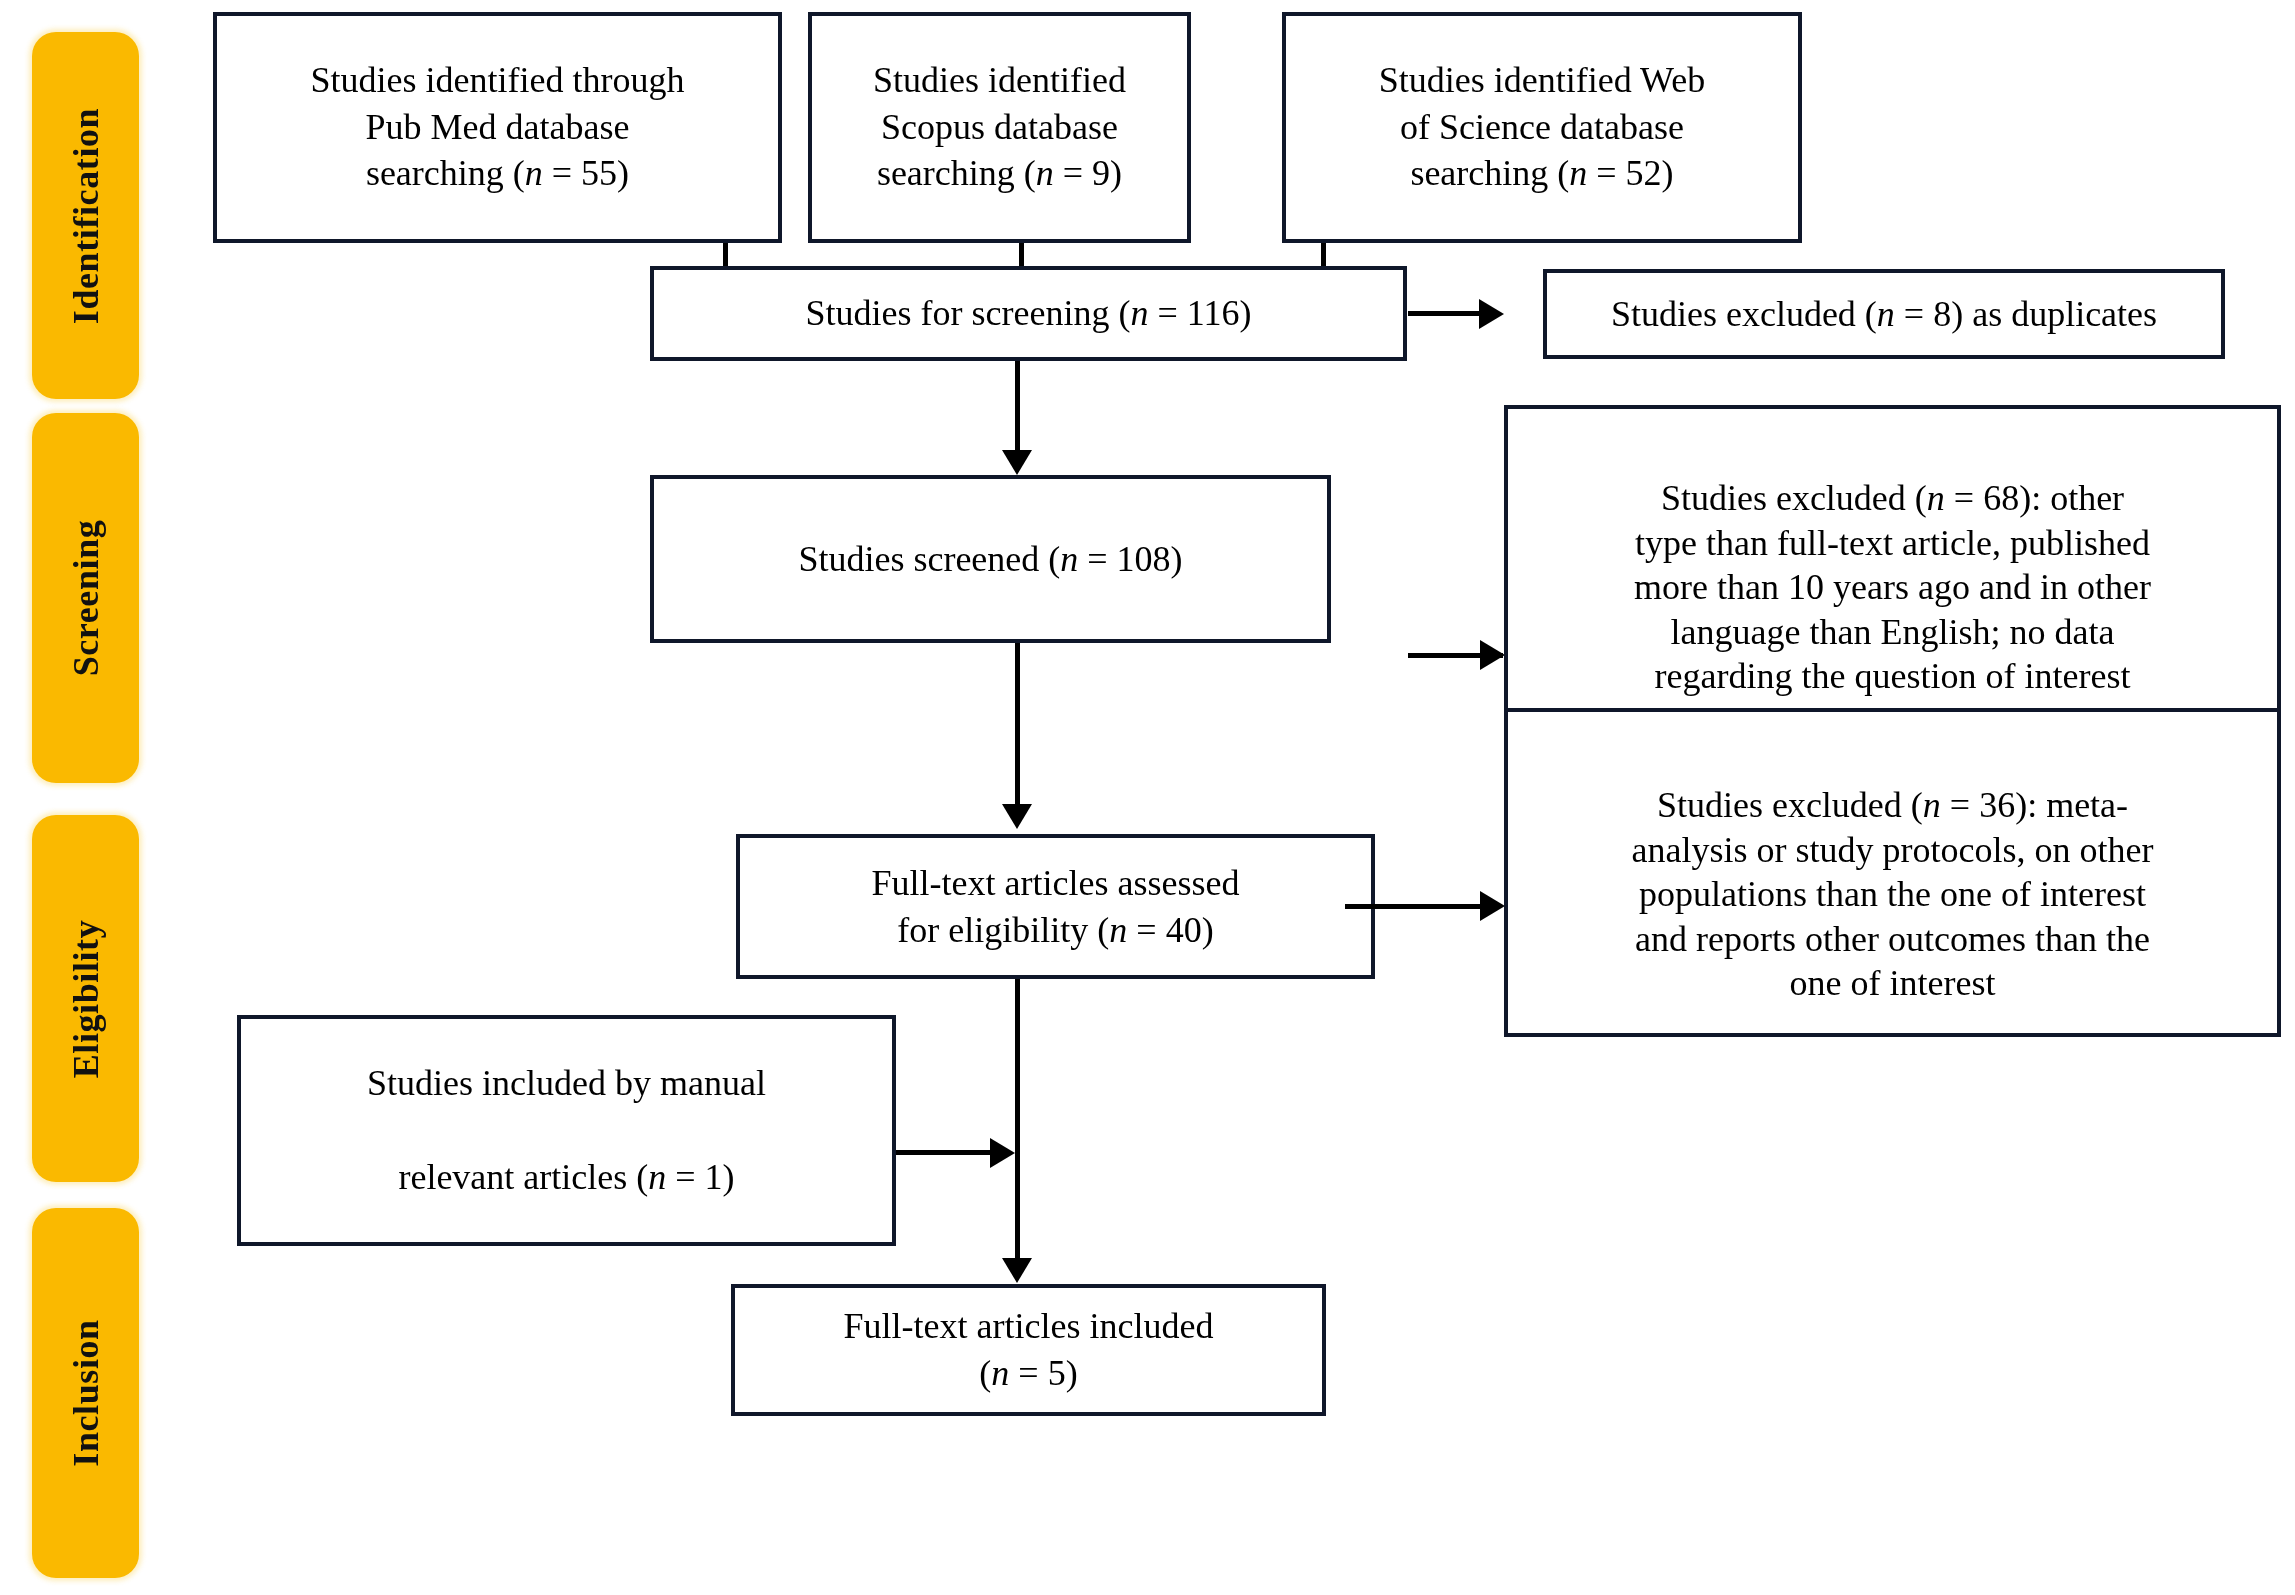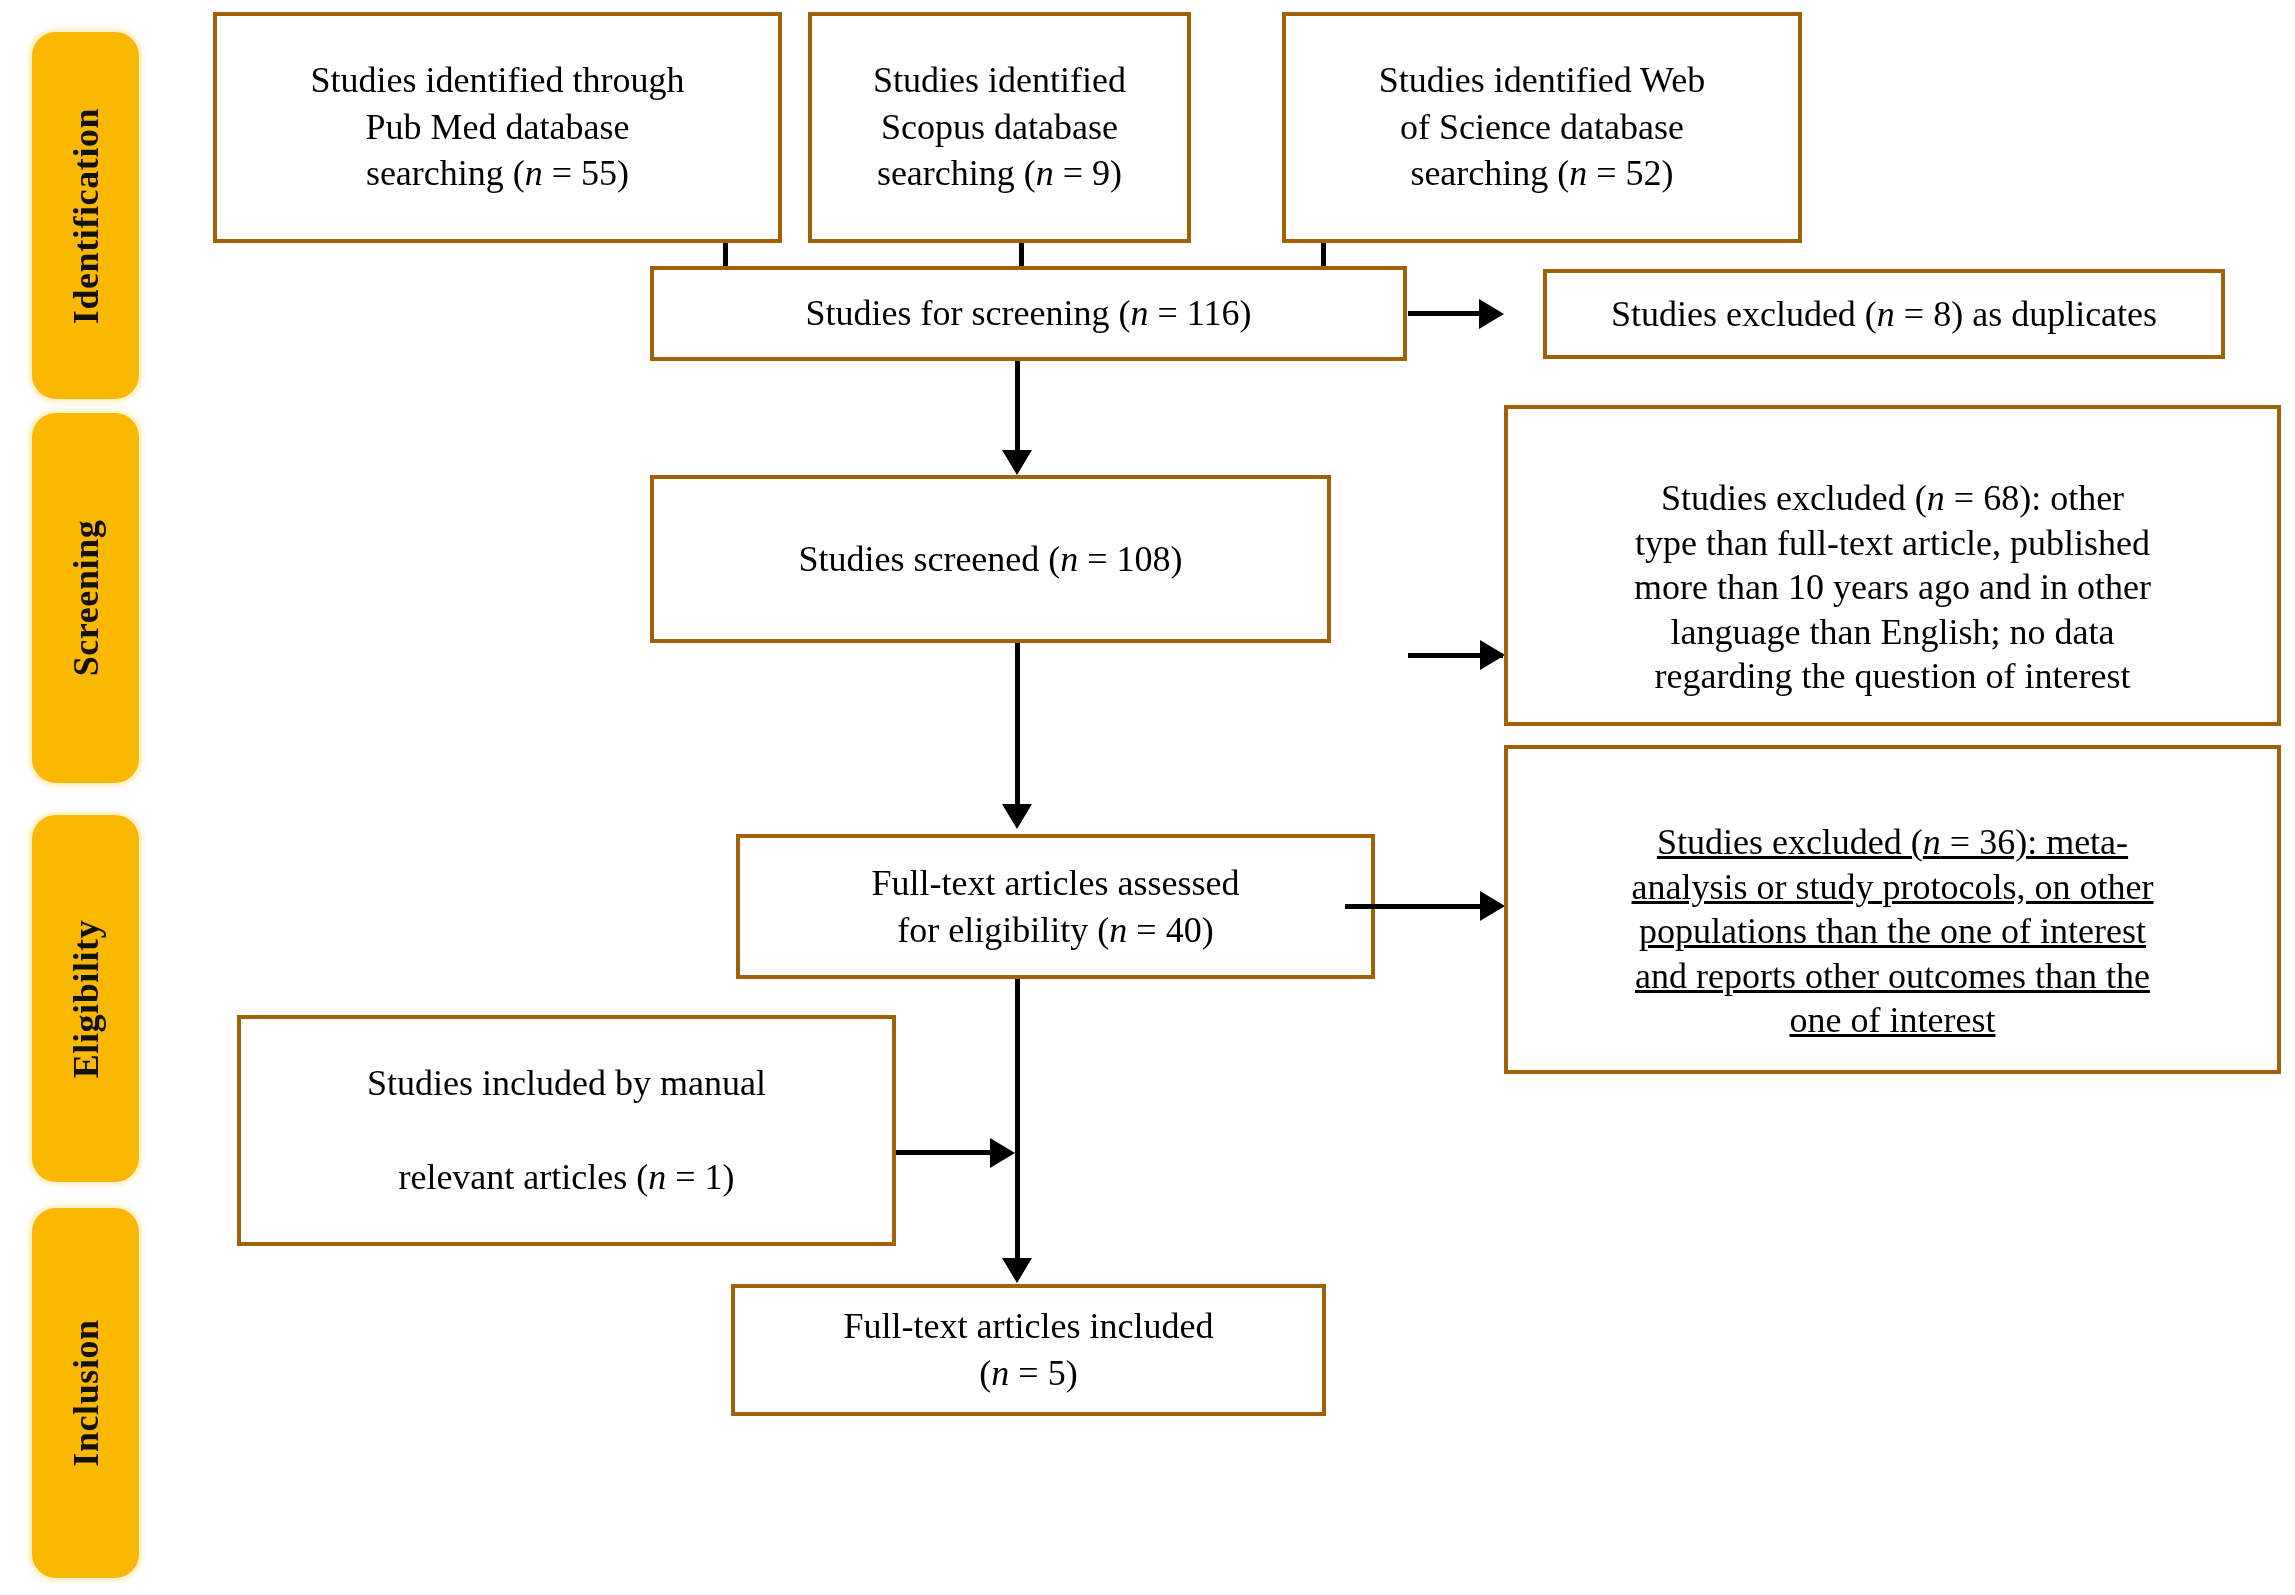--- a/index.html
+++ b/index.html
@@ -38,21 +38,21 @@
     letter-spacing: 0.6px;
     color: #111111;
     line-height: 1;
   }
 
   
   .box {
     position: absolute;
     box-sizing: border-box;
     background: #ffffff;
-    border: 4px solid #a16207;
+    border: 4px solid #0f172a;
     display: flex;
     align-items: center;
     justify-content: center;
     text-align: center;
     padding: 4.6px 10.4px;
   }
   .box .txt {
     font-size: 36px;
     line-height: 1.30;
     color: #000000;
@@ -180,21 +180,21 @@
   <div class="box" style="left:736px; top:834px; width:639px; height:145px;">
     <div class="txt">
       <span>Full-text articles assessed</span><br>
       <span>for eligibility (</span><i>n</i><span> = 40)</span>
     </div>
   </div>
 
   <div class="hline" style="left:1345px; top:904px; width:136px;"></div>
   <div class="arrow-right" style="left:1480px; top:891px;"></div>
 
-  <div class="box" style="left:1504px; top:745px; width:777px; height:329px;text-decoration:underline;">
+  <div class="box" style="left:1504px; top:708px; width:777px; height:329px;">
     <div class="txt tight">
       <span>Studies excluded (</span><i>n</i><span> = 36): meta-</span><br>
       <span>analysis or study protocols, on other</span><br>
       <span>populations than the one of interest</span><br>
       <span>and reports other outcomes than the</span><br>
       <span>one of interest</span>
     </div>
   </div>
 
   <div class="box" style="left:237px; top:1015px; width:659px; height:231px;">

